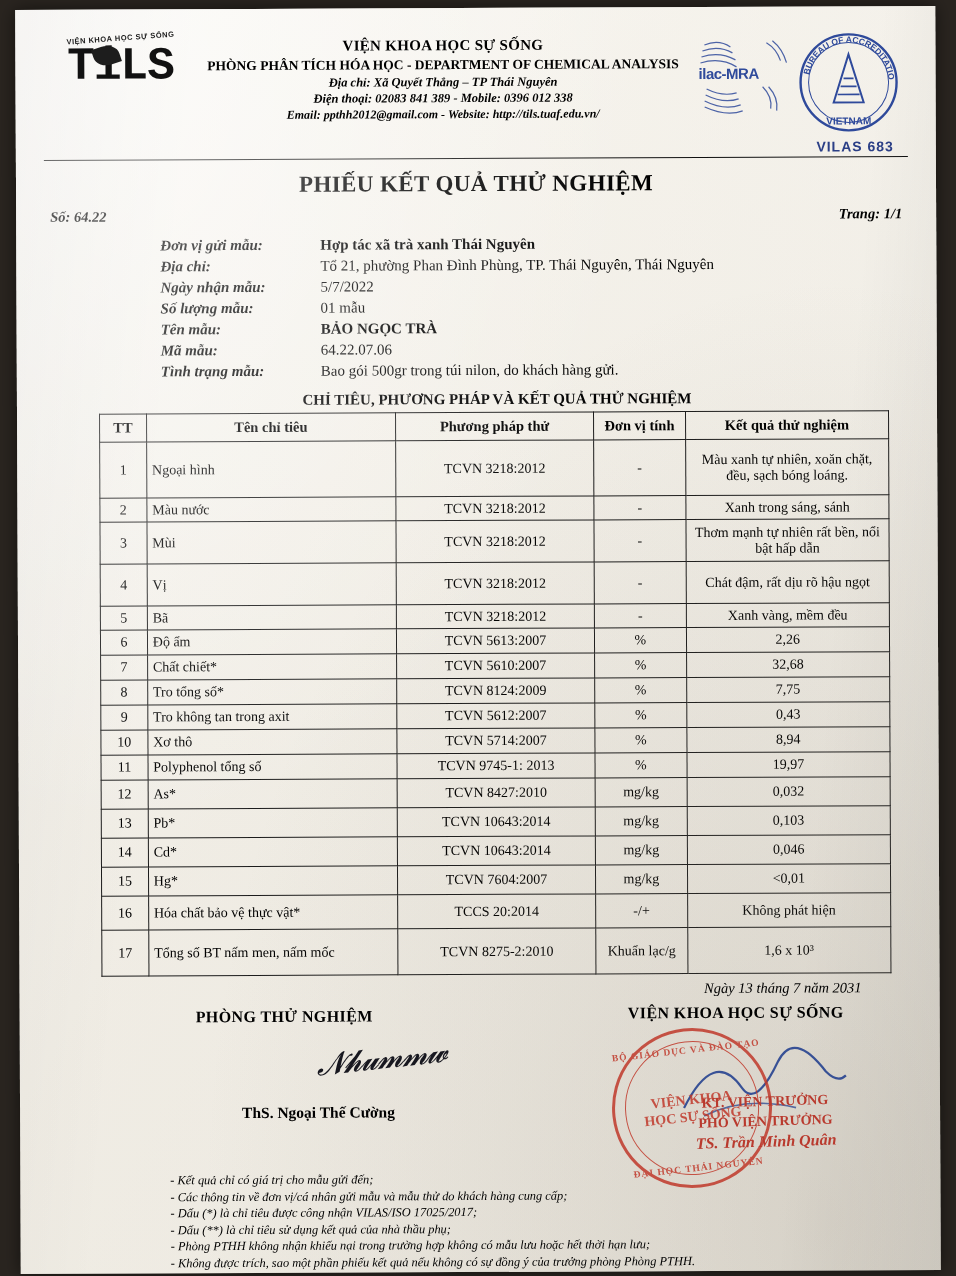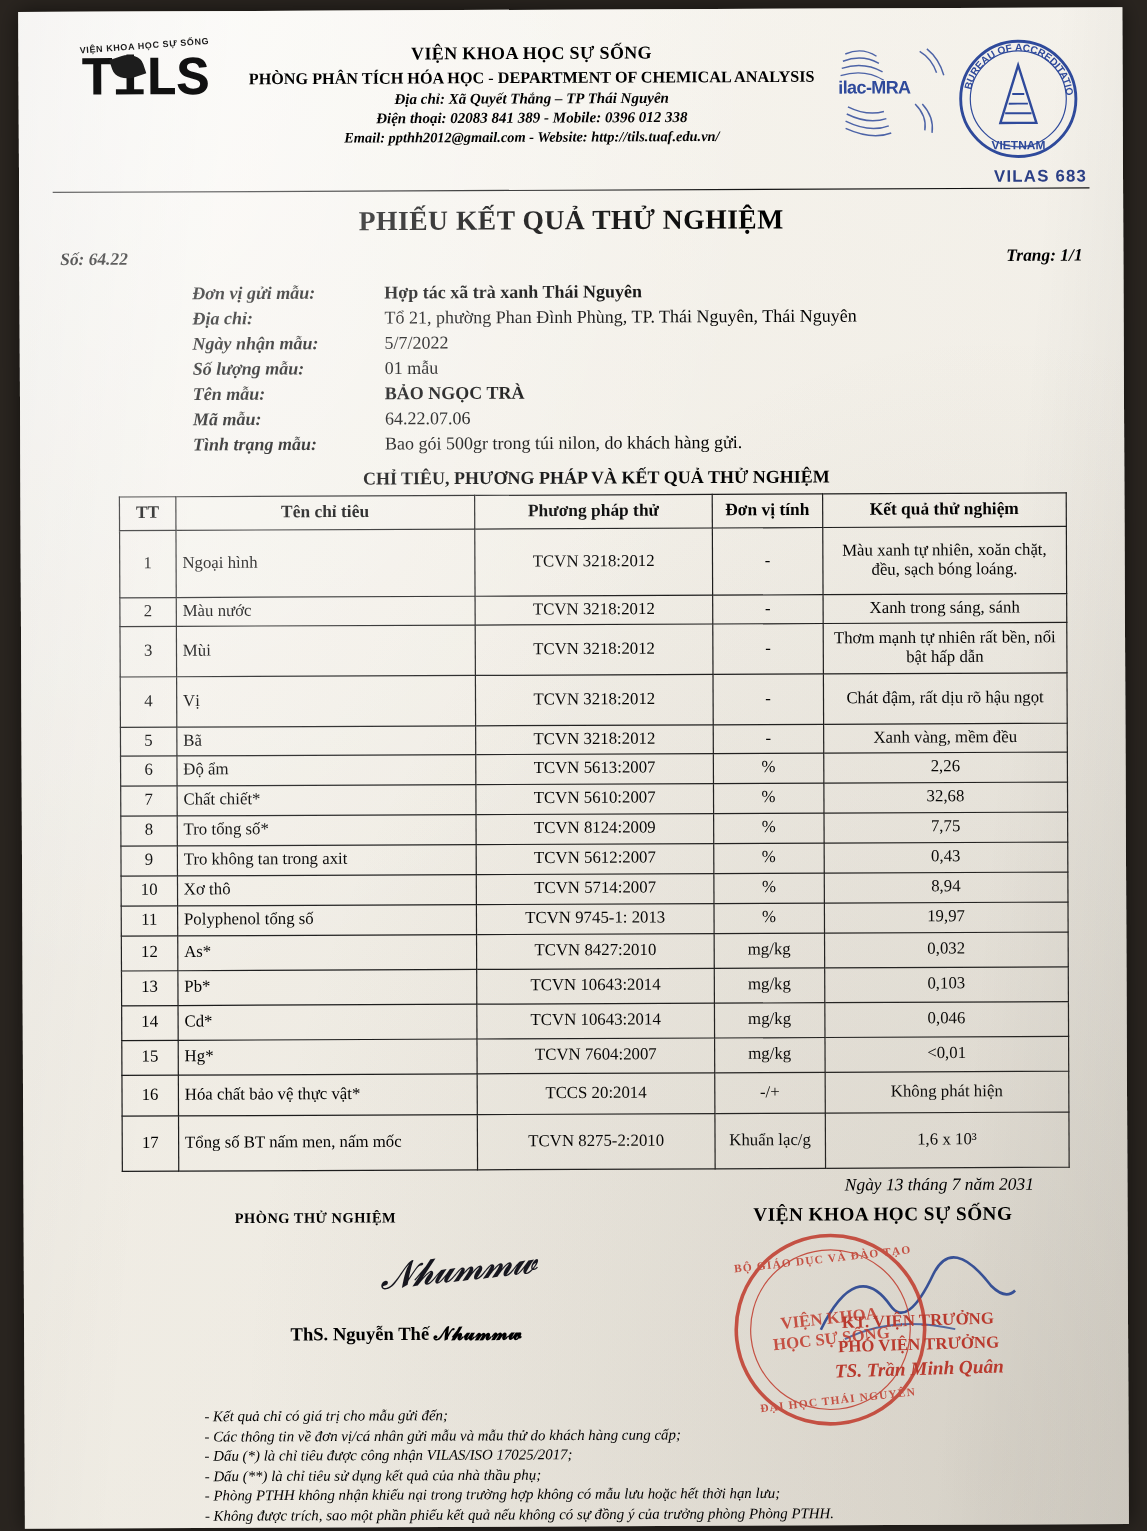--- a/index.html
+++ b/index.html
@@ -105,21 +105,21 @@
     color: #2f4a9b;
     letter-spacing: -0.5px;
   }
   .bureau {
     position: absolute;
     right: 2px; top: 0px;
     width: 110px; height: 108px;
   }
   .vilas {
     position: absolute;
-    right: 0; bottom: -6px;
+    right: 12px; bottom: -6px;
     font-family: "Liberation Sans", sans-serif;
     font-weight: bold;
     font-size: 14px;
     color: #2b3f86;
     letter-spacing: 1px;
   }
   .rule {
     border-top: 1.6px solid #111;
     margin: 2px 2px 0 2px;
   }
@@ -194,21 +194,21 @@
   }
   .date-line {
     position: absolute;
     right: 52px; top: 0px;
     font-size: 14.5px;
     font-style: italic;
   }
   .sign-left {
     position: absolute;
     left: 150px; top: 26px;
-    font-size: 12px;
+    font-size: 16px;
     font-weight: bold;
     letter-spacing: 0.4px;
   }
   .sign-right {
     position: absolute;
     right: 70px; top: 24px;
     font-size: 16px;
     font-weight: bold;
     letter-spacing: 0.4px;
   }
@@ -524,21 +524,21 @@
       </tr>
     </tbody>
   </table>
 
   <div class="sign-area">
     <div class="date-line">Ngày 13 tháng 7 năm 2031</div>
     <div class="sign-left">PHÒNG THỬ NGHIỆM</div>
     <div class="sign-right">VIỆN KHOA HỌC SỰ SỐNG</div>
 
     <div class="sig-script">𝓝𝓱𝓾𝓶𝓶𝔀</div>
-    <div class="name-left">ThS. Nguyễn Thế 𝓝𝓱𝓾𝓶𝓶𝔀</div>
+    <div class="name-left">ThS. Ngoại Thế Cường</div>
 
     <svg class="blue-scribble" viewBox="0 0 180 96">
       <path d="M10 70 q30 -60 58 -20 q14 20 36 -26 q16 -32 48 10 q12 12 20 4" fill="none" stroke="#1b3a8c" stroke-width="2.2" opacity="0.85"></path>
       <path d="M30 78 q40 -20 92 -8" fill="none" stroke="#1b3a8c" stroke-width="1.6" opacity="0.7"></path>
     </svg>
 
     <div class="round-stamp">
       <div class="inner"></div>
       <div class="arc-top">BỘ GIÁO DỤC VÀ ĐÀO TẠO</div>
       <div class="core">VIỆN KHOA HỌC SỰ SỐNG</div>

